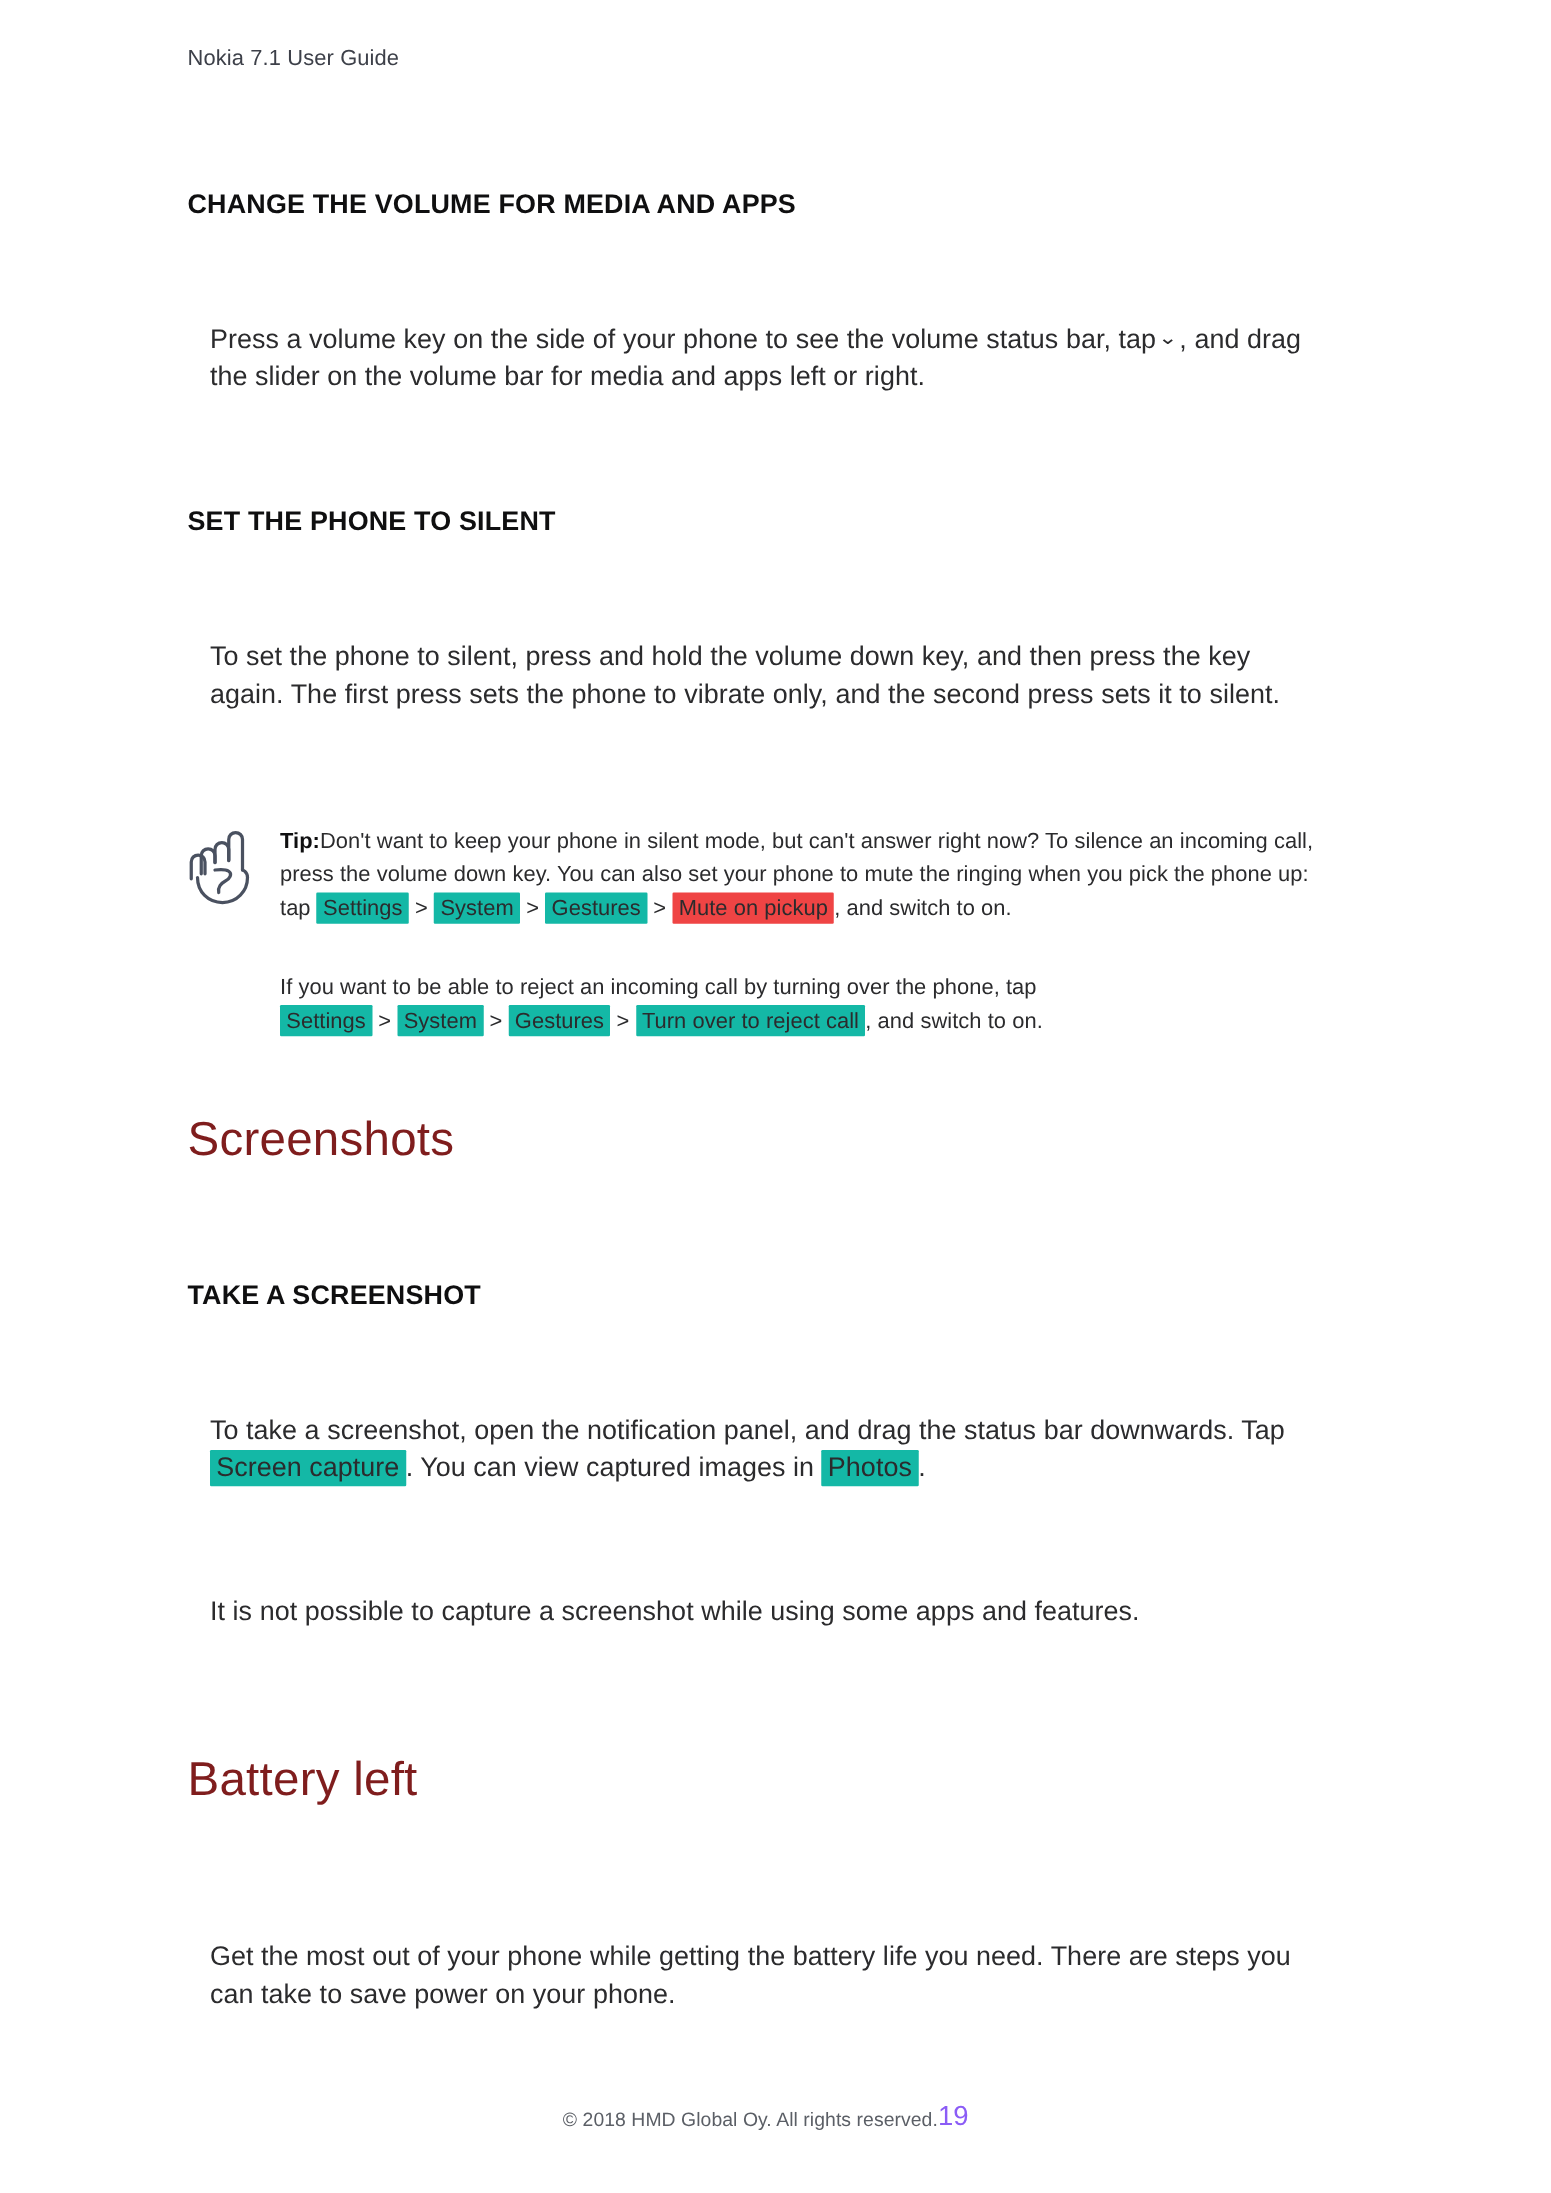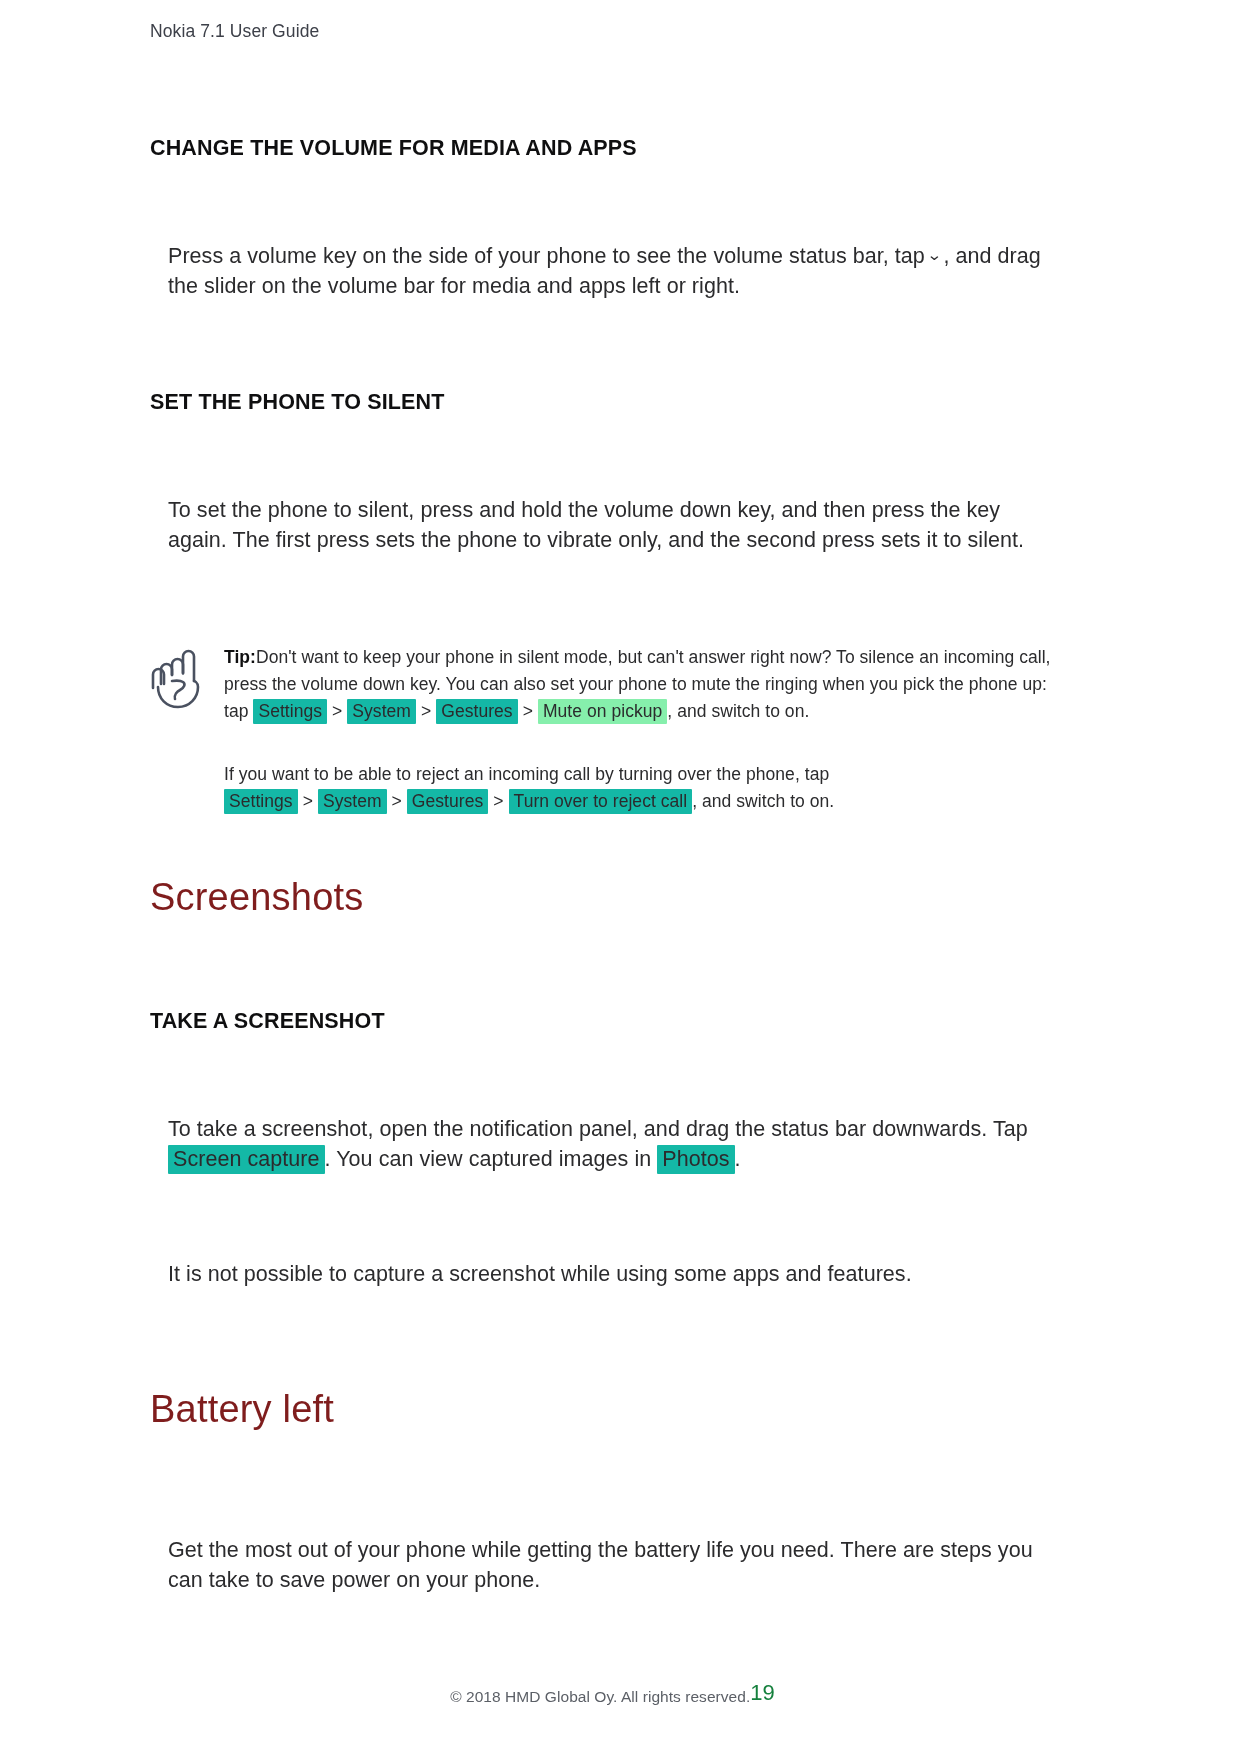--- a/index.html
+++ b/index.html
@@ -14,21 +14,21 @@
     color: #231f20;
     position: relative;
     overflow: hidden;
   }
   .page {
     position: absolute;
     top: 0; left: 0;
     width: 1225px;
     height: 1754px;
     box-sizing: border-box;
-    padding: 19px 150px 0 150px;
+    padding: 34px 150px 0 150px;
   }
   
   .running-header {
     font-size: 17.5px;
     color: #3d4049;
     letter-spacing: 0.1px;
     margin-bottom: 0;
     line-height: 1.4;
   }
   
@@ -96,21 +96,21 @@
   .tip-p + .tip-p { margin-top: 36px; }
   .tip-label { font-weight: bold; color: #0f0f10; }
   
   .chip {
     background: #14b8a6;
     padding: 2px 5px 3px 5px;
     border-radius: 1px;
     white-space: nowrap;
   }
   .chip-body {
-    background: #86efac;
+    background: #ef4444;
     padding: 2px 5px 3px 5px;
     border-radius: 1px;
     white-space: nowrap;
   }
   .sep {
     padding: 0 5px;
     color: #2b2b2d;
   }
   
   .footer {
@@ -122,21 +122,21 @@
     align-items: flex-end;
     justify-content: center;
   }
   .footer-copy {
     font-size: 15.5px;
     color: #5b5f66;
     letter-spacing: 0.05px;
   }
   .footer-page {
     font-size: 22px;
-    color: #15803d;
+    color: #8b5cf6;
   }
   .sp-2 { height: 62px; }
   .sp-3 { height: 70px; }
   .sp-4 { height: 48px; }
   .sp-5 { height: 60px; }
 </style>
 </head>
 <body>
 
 <div class="page">

